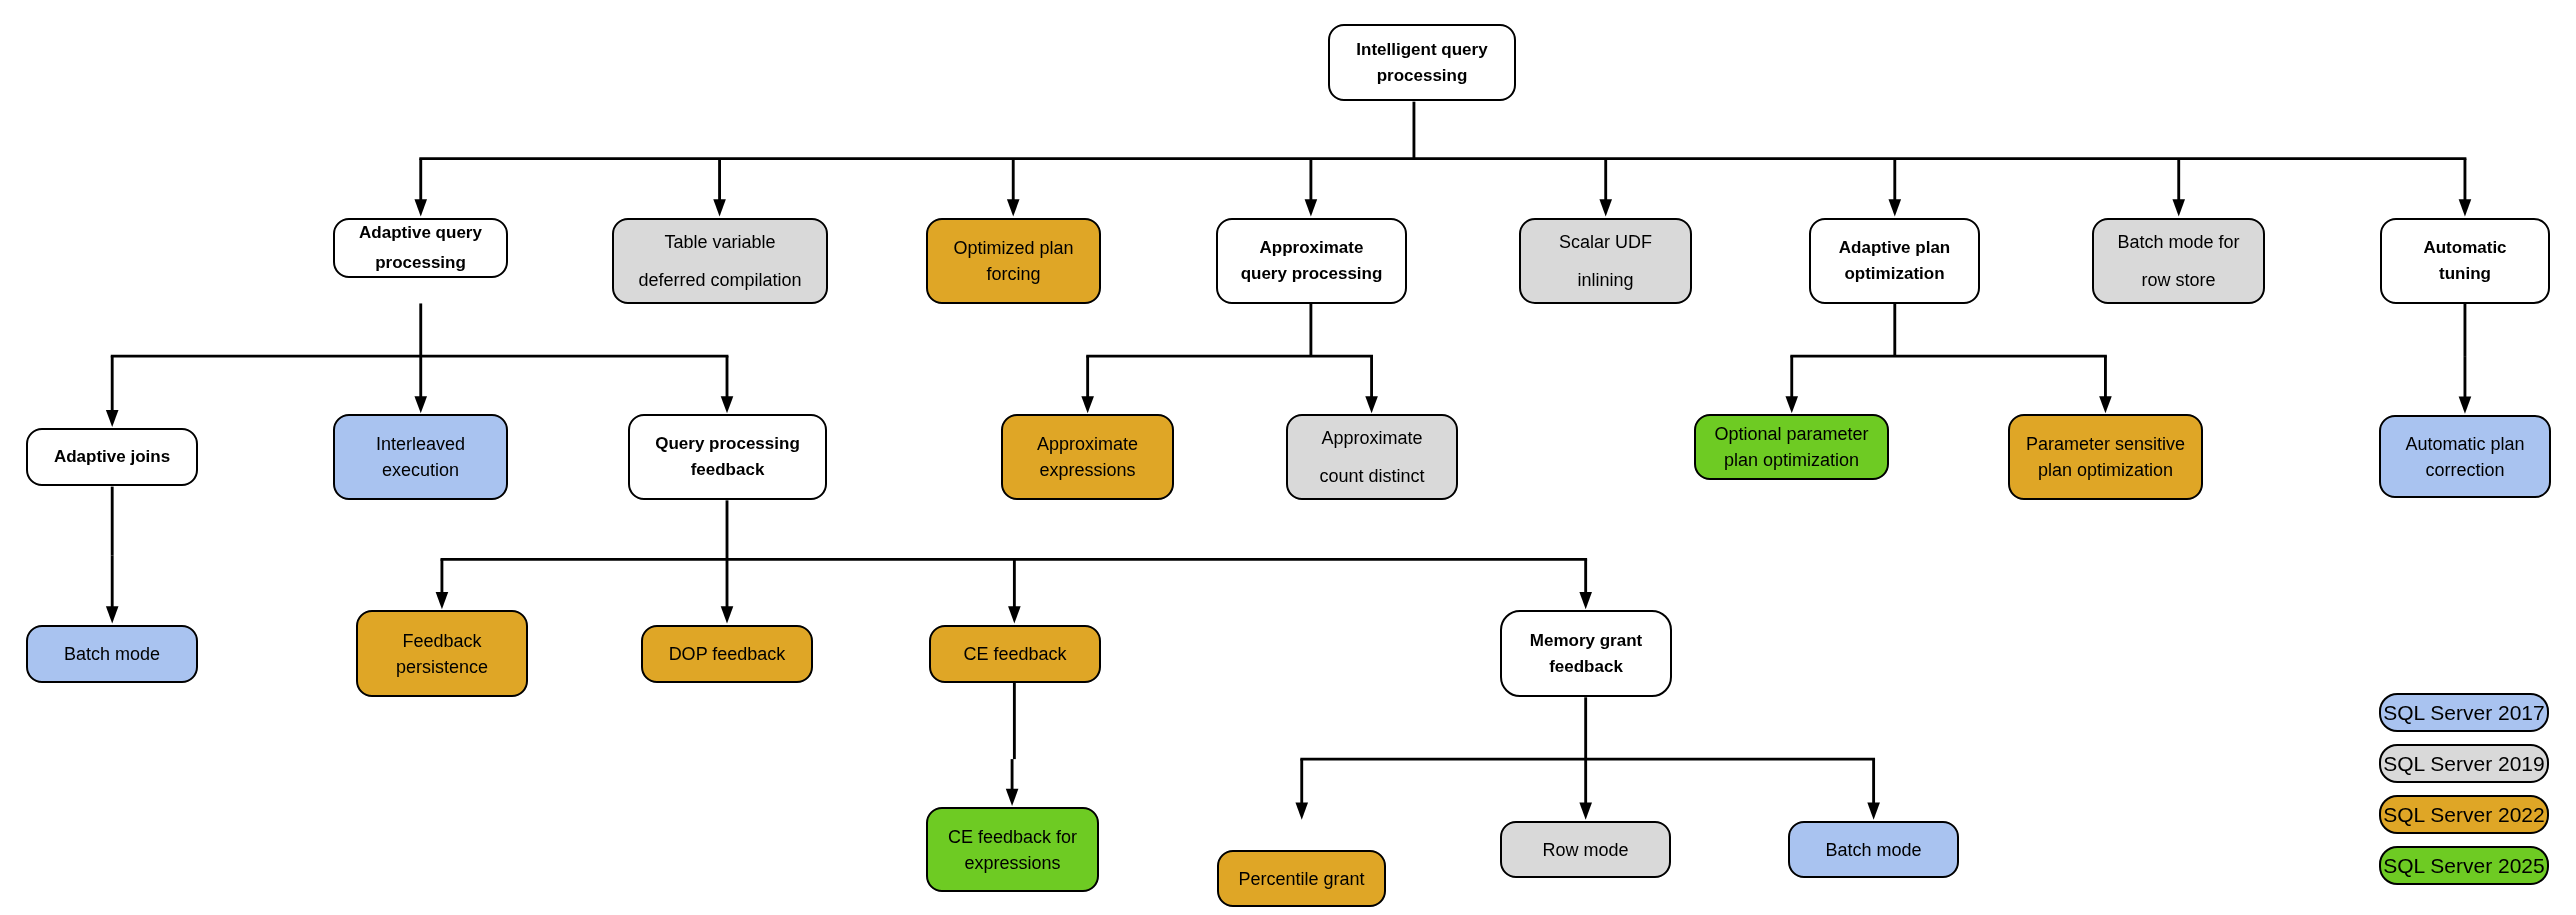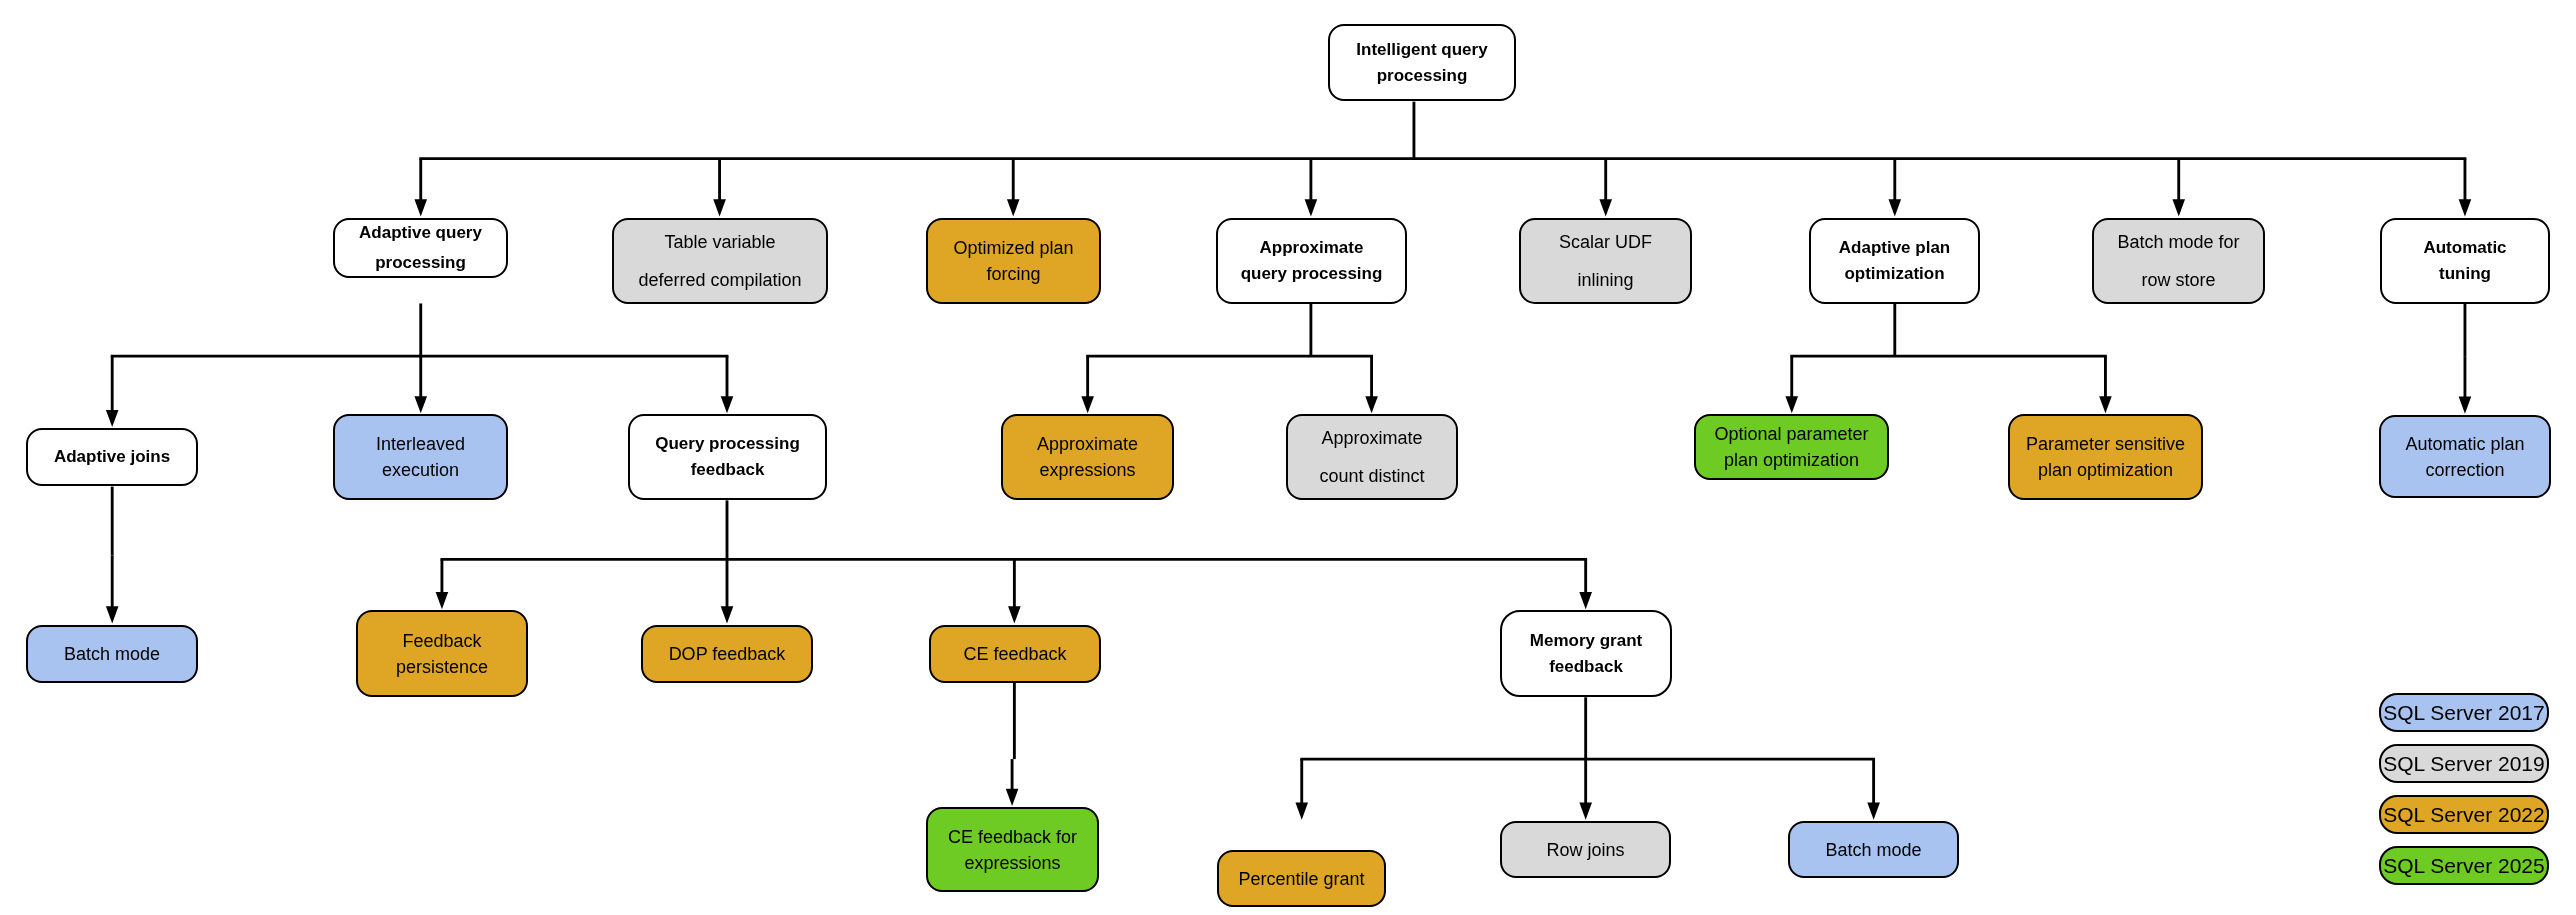--- a/index.html
+++ b/index.html
@@ -238,19 +238,19 @@
       <div class="node-line">feedback</div>
     </div>
     <div class="node cat-sql2025" style="left: 926px; top: 807px; width: 173px; height: 85px;">
       <div class="node-line">CE feedback for</div>
       <div class="node-line">expressions</div>
     </div>
     <div class="node cat-sql2022" style="left: 1217px; top: 850px; width: 169px; height: 57px;">
       <div class="node-line">Percentile grant</div>
     </div>
     <div class="node cat-sql2019" style="left: 1500px; top: 821px; width: 171px; height: 57px;">
-      <div class="node-line">Row joins</div>
+      <div class="node-line">Row mode</div>
     </div>
     <div class="node cat-sql2017" style="left: 1788px; top: 821px; width: 171px; height: 57px;">
       <div class="node-line">Batch mode</div>
     </div>
   </div>
 
 
 </body></html>

